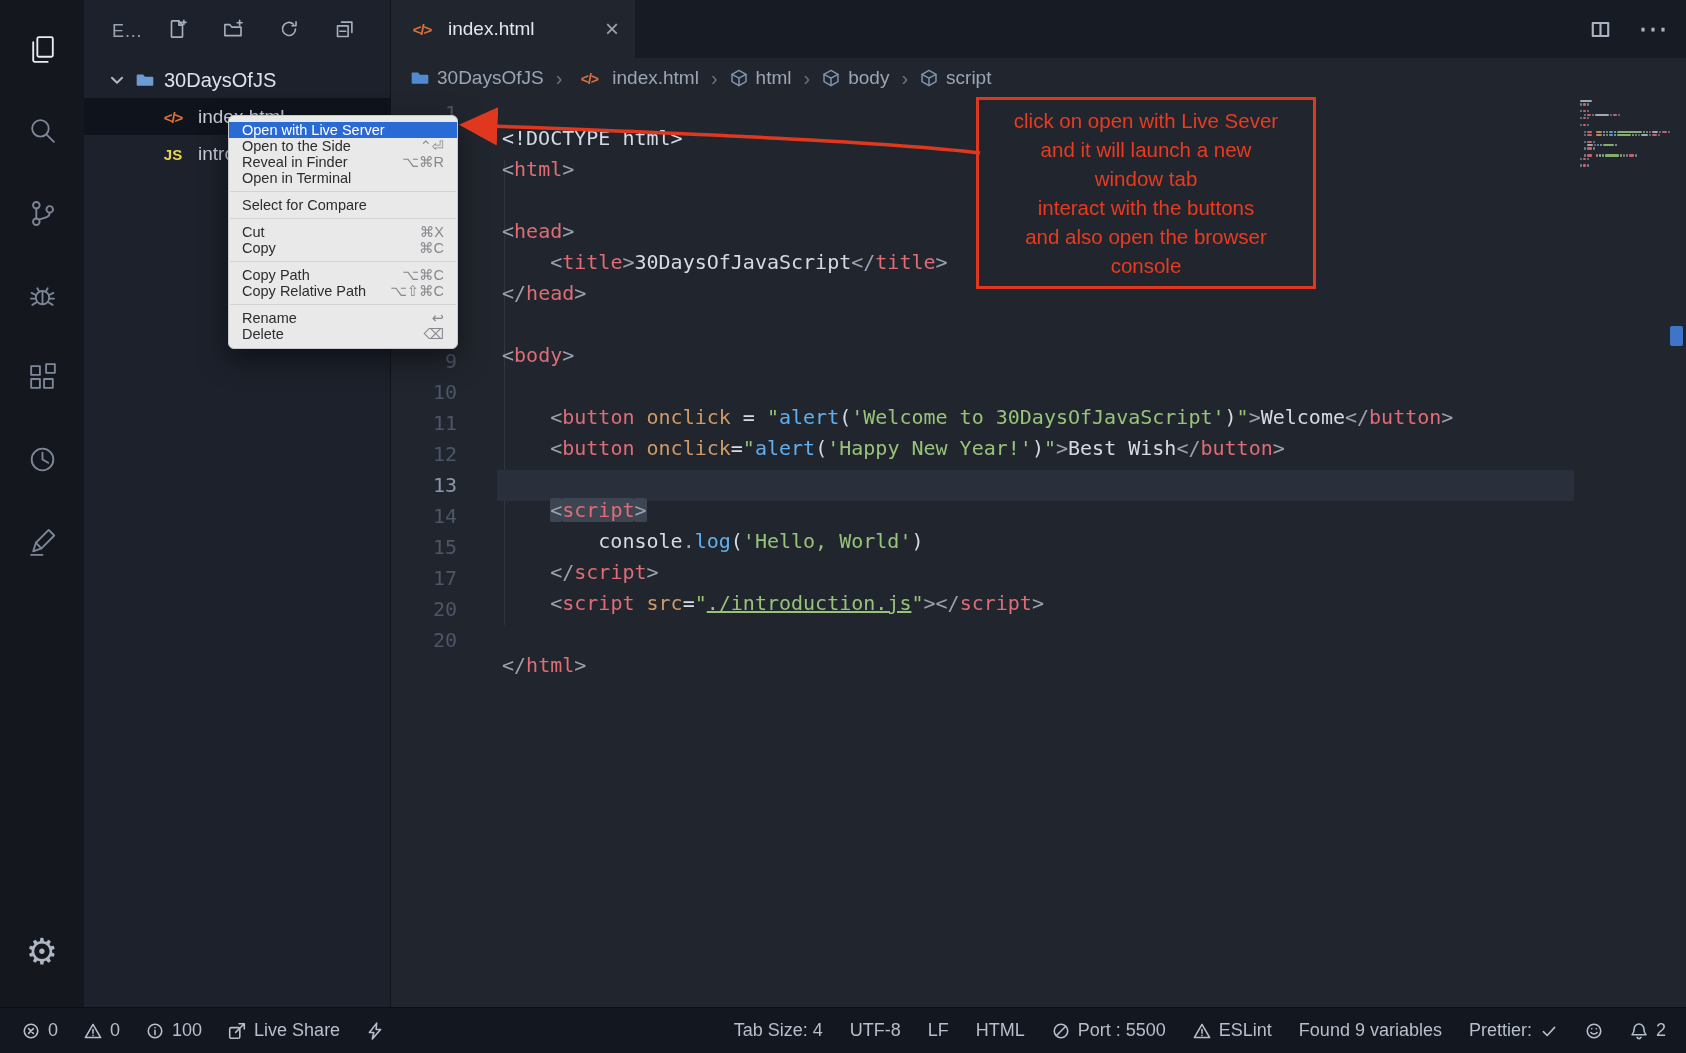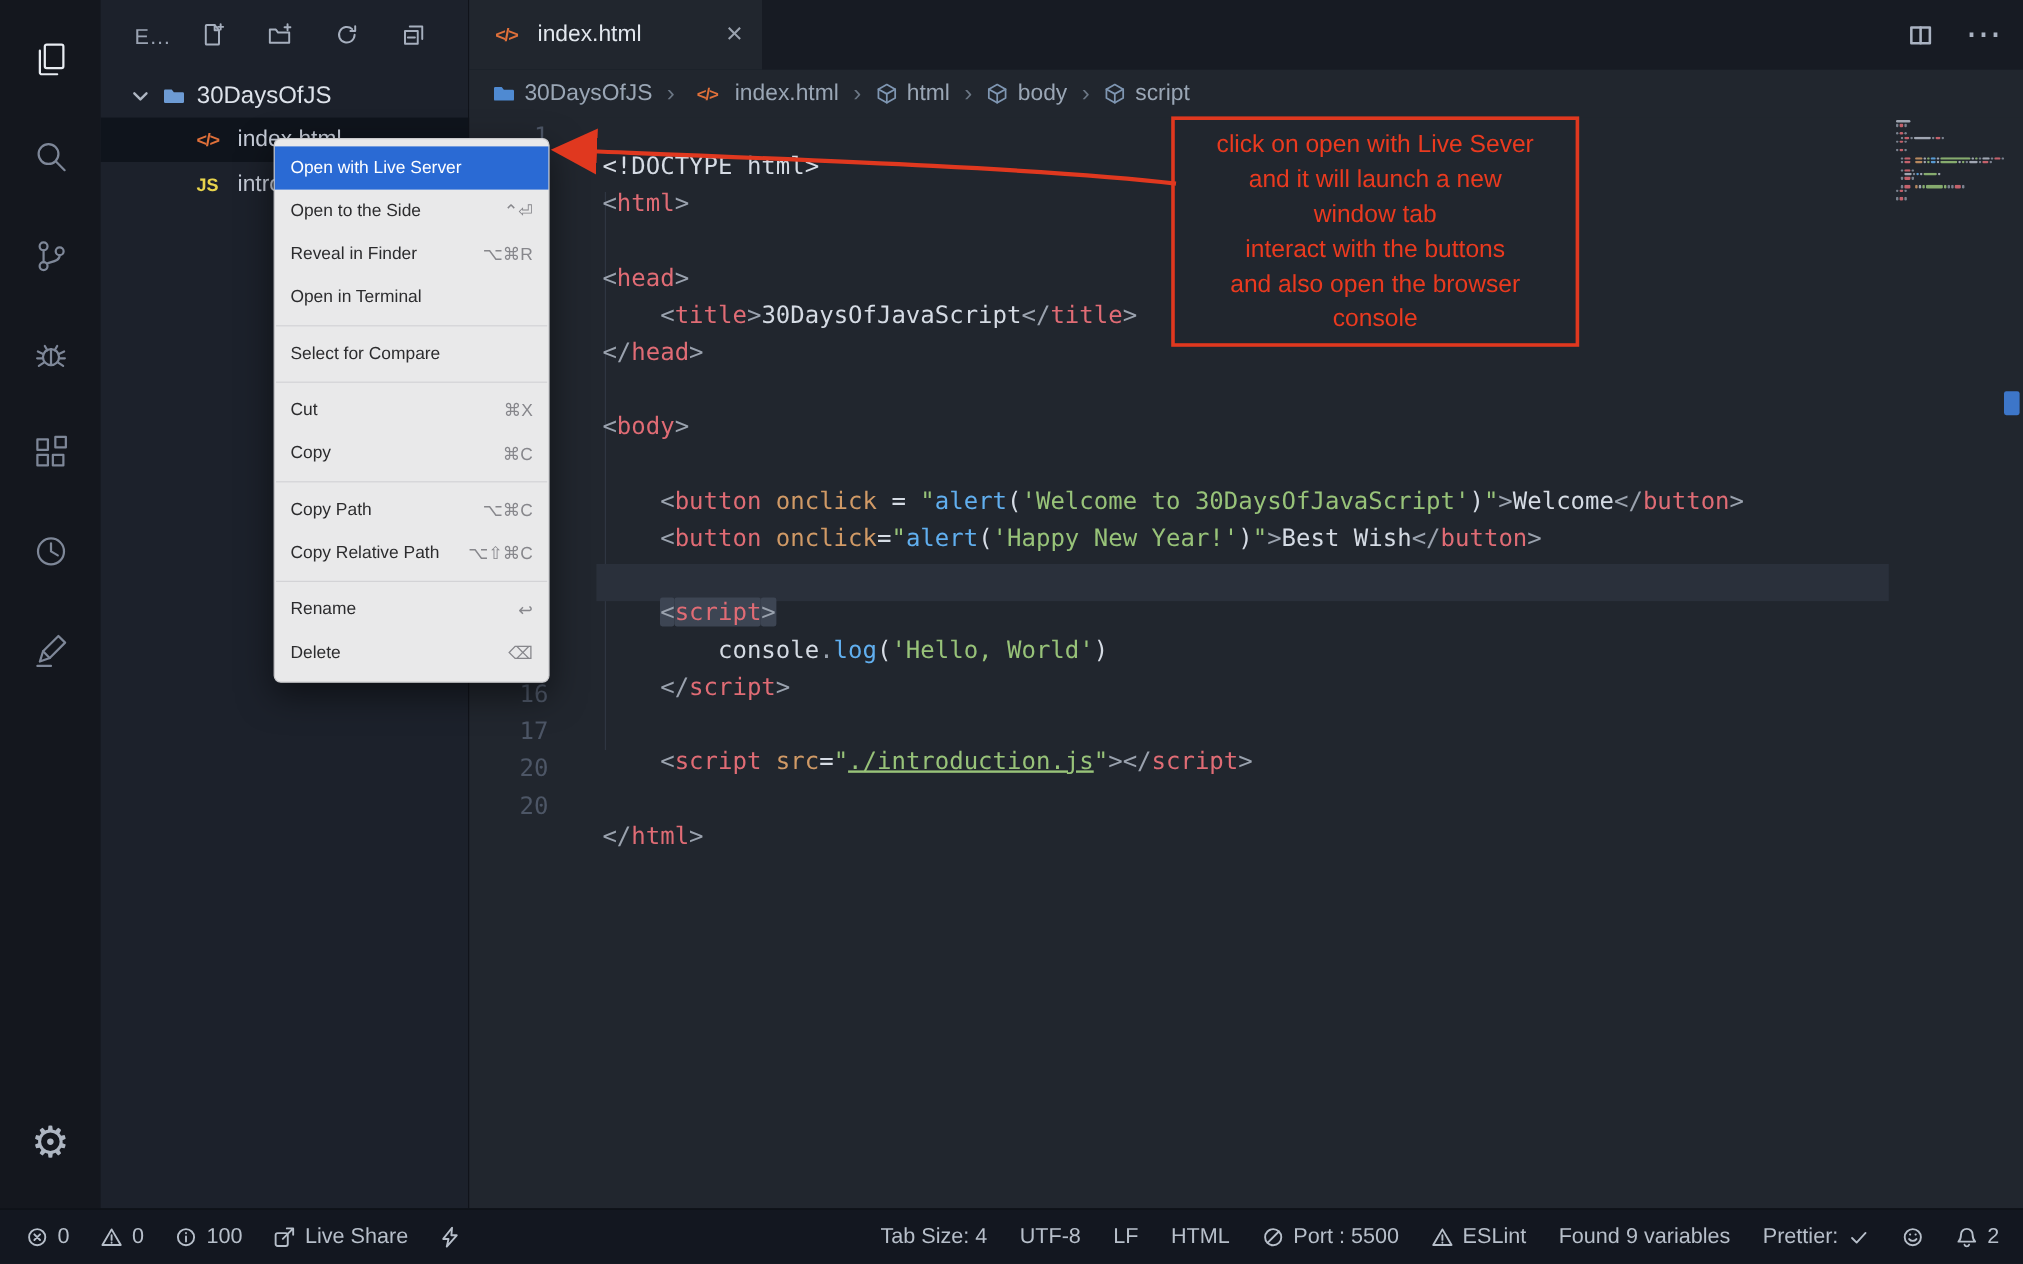--- a/index.html
+++ b/index.html
@@ -70,21 +70,21 @@
   
   .minimap{position:absolute;top:2px;right:10px;width:96px;overflow:hidden;cursor:pointer;}
   .mrow{height:3.4px;white-space:nowrap;overflow:hidden;}
   .mseg{display:inline-block;height:2.3px;margin-right:1px;vertical-align:top;border-radius:1px;opacity:.85;}
   .m-w{background:#b6bdc9}.m-p{background:#8a93a0}.m-t{background:#e06c75}.m-a{background:#d19a66}
   .m-s{background:#98c379}.m-f{background:#61afef}.m-u{background:#98c379}.m-blank{background:transparent}
   .overview-marker{position:absolute;right:3px;top:228px;width:13px;height:20px;background:#3d76c9;border-radius:2px;}
 
   
   .context-menu{position:absolute;left:228px;top:115px;width:228px;background:#e9e9ea;border:1px solid #c9c9cc;border-radius:6px;box-shadow:0 10px 28px rgba(0,0,0,.5);padding:6px 0;z-index:50;font-size:14.5px;color:#2c2c2e;}
-  .menu-item{display:flex;justify-content:space-between;align-items:center;height:36px;padding:0 13px;cursor:pointer;}
+  .menu-item{display:flex;justify-content:space-between;align-items:center;height:16px;padding:0 13px;cursor:pointer;}
   .menu-item.hl{background:#2a6ad4;color:#ffffff;}
   .mi-short{color:#87878c;margin-left:18px;}
   .menu-item.hl .mi-short{color:#dce6f8;}
   .menu-sep{height:1px;background:#d3d3d6;margin:5px 1px;}
 
   
   .annotation-box{position:absolute;left:976px;top:97px;width:326px;border:3px solid #e0381f;color:#ea3a1f;font-size:20.5px;line-height:29px;text-align:center;padding:6px 4px;z-index:55;background:transparent;}
   .annotation-arrow{position:absolute;left:440px;top:98px;width:560px;height:70px;z-index:60;pointer-events:none;}
 
   
@@ -293,21 +293,20 @@
           <div class="code-line"><span class="num">6</span><span class="ltext"><span class="tk p">&lt;/</span><span class="tk t">head</span><span class="tk p">&gt;</span></span></div>
           <div class="code-line"><span class="num">7</span><span class="ltext"></span></div>
           <div class="code-line"><span class="num">8</span><span class="ltext"><span class="tk p">&lt;</span><span class="tk t">body</span><span class="tk p">&gt;</span></span></div>
           <div class="code-line"><span class="num">9</span><span class="ltext"></span></div>
           <div class="code-line"><span class="num">10</span><span class="ltext"><span class="tk w">    </span><span class="tk p">&lt;</span><span class="tk t">button</span><span class="tk w"> </span><span class="tk a">onclick</span><span class="tk w"> = </span><span class="tk s">"</span><span class="tk f">alert</span><span class="tk w">(</span><span class="tk s">'Welcome to 30DaysOfJavaScript'</span><span class="tk w">)</span><span class="tk s">"</span><span class="tk p">&gt;</span><span class="tk w">Welcome</span><span class="tk p">&lt;/</span><span class="tk t">button</span><span class="tk p">&gt;</span></span></div>
           <div class="code-line"><span class="num">11</span><span class="ltext"><span class="tk w">    </span><span class="tk p">&lt;</span><span class="tk t">button</span><span class="tk w"> </span><span class="tk a">onclick</span><span class="tk w">=</span><span class="tk s">"</span><span class="tk f">alert</span><span class="tk w">(</span><span class="tk s">'Happy New Year!'</span><span class="tk w">)</span><span class="tk s">"</span><span class="tk p">&gt;</span><span class="tk w">Best Wish</span><span class="tk p">&lt;/</span><span class="tk t">button</span><span class="tk p">&gt;</span></span></div>
           <div class="code-line"><span class="num">12</span><span class="ltext"></span></div>
           <div class="code-line active"><span class="num">13</span><span class="ltext"><span class="tk w">    </span><span class="tk p sel">&lt;</span><span class="tk t sel">script</span><span class="tk p sel">&gt;</span></span></div>
           <div class="code-line"><span class="num">14</span><span class="ltext"><span class="tk w">        </span><span class="tk w">console</span><span class="tk p">.</span><span class="tk f">log</span><span class="tk w">(</span><span class="tk s">'Hello, World'</span><span class="tk w">)</span></span></div>
           <div class="code-line"><span class="num">15</span><span class="ltext"><span class="tk w">    </span><span class="tk p">&lt;/</span><span class="tk t">script</span><span class="tk p">&gt;</span></span></div>
-          <div class="code-line"><span class="num">16</span><span class="ltext"></span></div>
           <div class="code-line"><span class="num">17</span><span class="ltext"><span class="tk w">    </span><span class="tk p">&lt;</span><span class="tk t">script</span><span class="tk w"> </span><span class="tk a">src</span><span class="tk w">=</span><span class="tk s">"</span><span class="tk u">./introduction.js</span><span class="tk s">"</span><span class="tk p">&gt;</span><span class="tk p">&lt;/</span><span class="tk t">script</span><span class="tk p">&gt;</span></span></div>
           <div class="code-line"><span class="num">20</span><span class="ltext"></span></div>
           <div class="code-line"><span class="num">20</span><span class="ltext"><span class="tk p">&lt;/</span><span class="tk t">html</span><span class="tk p">&gt;</span></span></div>
         </div>
       <div class="minimap" id="minimap">
           <div class="mrow"><span class="mseg m-w" style="width: 12px;"></span></div>
           <div class="mrow"><span class="mseg m-p" style="width: 2px;"></span><span class="mseg m-t" style="width: 3px;"></span><span class="mseg m-p" style="width: 2px;"></span></div>
           <div class="mrow"></div>
           <div class="mrow"><span class="mseg m-p" style="width: 2px;"></span><span class="mseg m-t" style="width: 3px;"></span><span class="mseg m-p" style="width: 2px;"></span></div>
           <div class="mrow"><span class="mseg m-blank" style="width: 3px;"></span><span class="mseg m-p" style="width: 2px;"></span><span class="mseg m-t" style="width: 4px;"></span><span class="mseg m-p" style="width: 2px;"></span><span class="mseg m-w" style="width: 14px;"></span><span class="mseg m-p" style="width: 2px;"></span><span class="mseg m-t" style="width: 4px;"></span><span class="mseg m-p" style="width: 2px;"></span></div>

